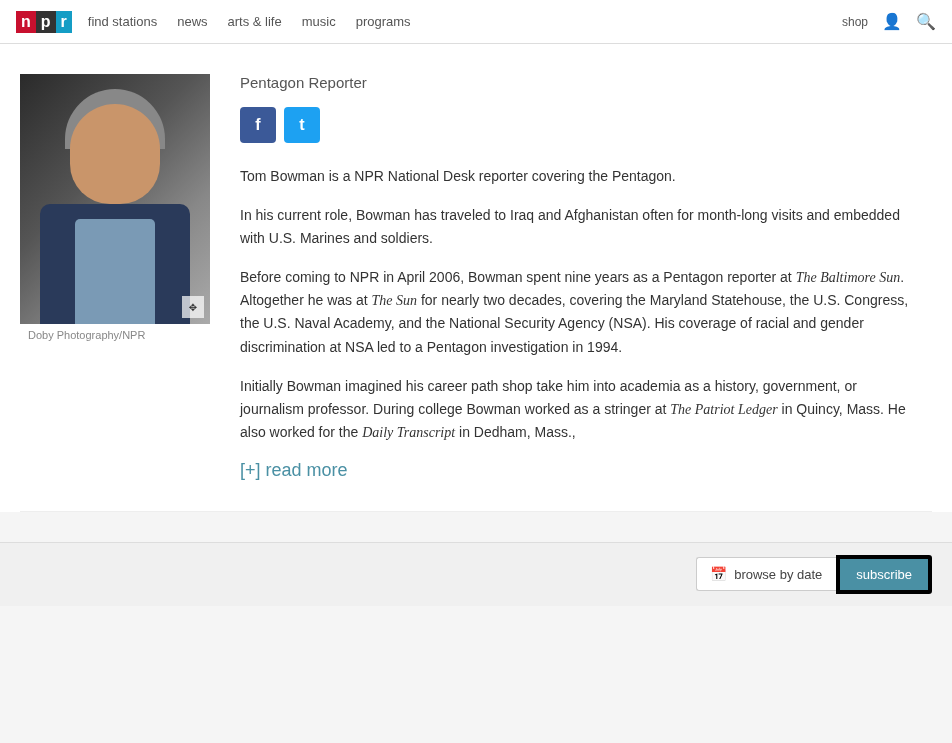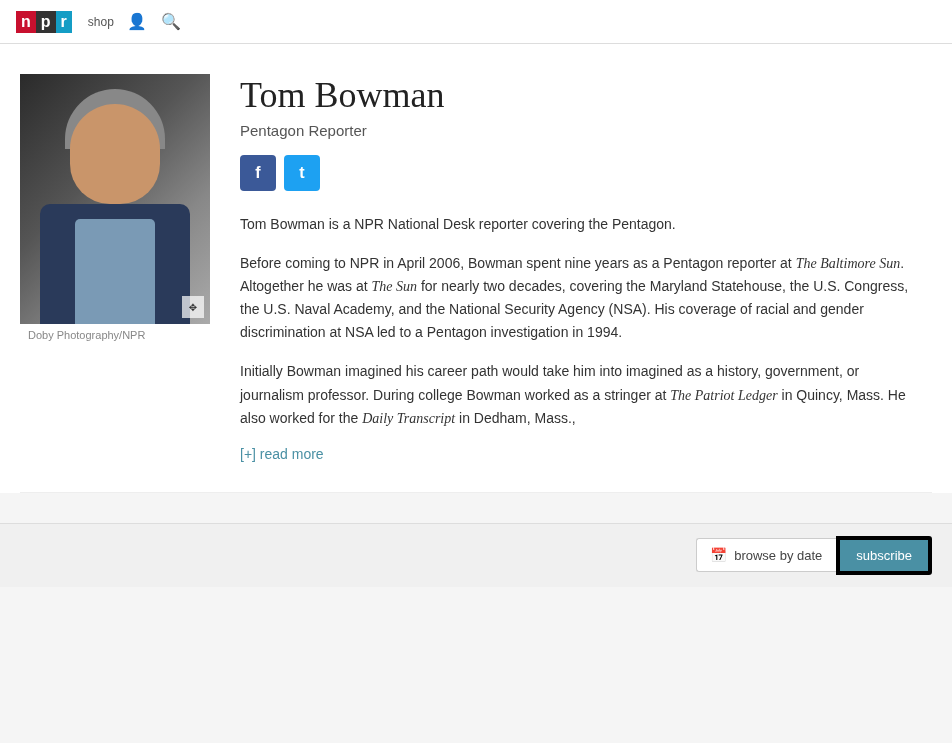--- a/index.html
+++ b/index.html
@@ -186,21 +186,21 @@
     .tw-btn { background: #1da1f2; }
     .bio-text {
       font-size: 14px;
       line-height: 1.65;
       color: #333;
       margin-bottom: 16px;
     }
     .bio-text em { font-style: italic; font-family: Liberation Serif, serif; }
     .read-more {
       color: #4a90a4;
-      font-size: 14px;
+      font-size: 18px;
       cursor: pointer;
       text-decoration: none;
     }
 
     
     .footer-bar {
       background: #f0f0f0;
       border-top: 1px solid #ddd;
       display: flex;
       justify-content: flex-end;
@@ -249,20 +249,27 @@
   </style>
 </head>
 <body>
 
 <div class="header">
   <div class="npr-logo">
     <span class="logo-n">n</span>
       <span class="logo-p">p</span>
       <span class="logo-r">r</span>
   </div>
+  <nav class="nav-links">
+    <a class="nav-link">find stations</a>
+    <a class="nav-link">news</a>
+    <a class="nav-link">arts &amp; life</a>
+    <a class="nav-link">music</a>
+    <a class="nav-link">programs</a>
+  </nav>
   <div class="header-right">
     <span class="header-shop">shop</span>
     <div class="header-icon">👤</div>
     <div class="header-icon">🔍</div>
   </div>
 </div>
 
 <div class="main-wrapper">
   <div class="content-area">
 
@@ -273,34 +280,34 @@
           <div class="face"></div>
           <div class="body-shape"></div>
           <div class="shirt"></div>
         </div>
         <div class="expand-icon">✥</div>
       </div>
       <div class="photo-caption">Doby Photography/NPR</div>
     </div>
 
     <div class="bio-column">
-      <h1 class="bio-name">Tom Bowman</h1>
       <div class="bio-title">Pentagon Reporter</div>
 
       <div class="social-buttons">
         <div class="social-btn fb-btn">f</div>
         <div class="social-btn tw-btn">t</div>
       </div>
 
       <p class="bio-text">Tom Bowman is a NPR National Desk reporter covering the Pentagon.</p>
+      <p class="bio-text">In his current role, Bowman has traveled to Iraq and Afghanistan often for month-long visits and embedded with U.S. Marines and soldiers.</p>
       <p class="bio-text">
         <span>Before coming to NPR in April 2006, Bowman spent nine years as a Pentagon reporter at </span><em>The Baltimore Sun</em><span>. Altogether he was at </span><em>The Sun</em><span> for nearly two decades, covering the Maryland Statehouse, the U.S. Congress, the U.S. Naval Academy, and the National Security Agency (NSA). His coverage of racial and gender discrimination at NSA led to a Pentagon investigation in 1994.</span>
       </p>
       <p class="bio-text">
-        <span>Initially Bowman imagined his career path would take him into imagined as a history, government, or journalism professor. During college Bowman worked as a stringer at </span><em>The Patriot Ledger</em><span> in Quincy, Mass. He also worked for the </span><em>Daily Transcript</em><span> in Dedham, Mass.,</span>
+        <span>Initially Bowman imagined his career path shop take him into academia as a history, government, or journalism professor. During college Bowman worked as a stringer at </span><em>The Patriot Ledger</em><span> in Quincy, Mass. He also worked for the </span><em>Daily Transcript</em><span> in Dedham, Mass.,</span>
       </p>
       <a class="read-more">[+] read more</a>
     </div>
   </div>
 
   <div class="divider"></div>
   <div class="gray-bar"></div>
 
   <div class="footer-bar">
     <button class="browse-date-btn">

